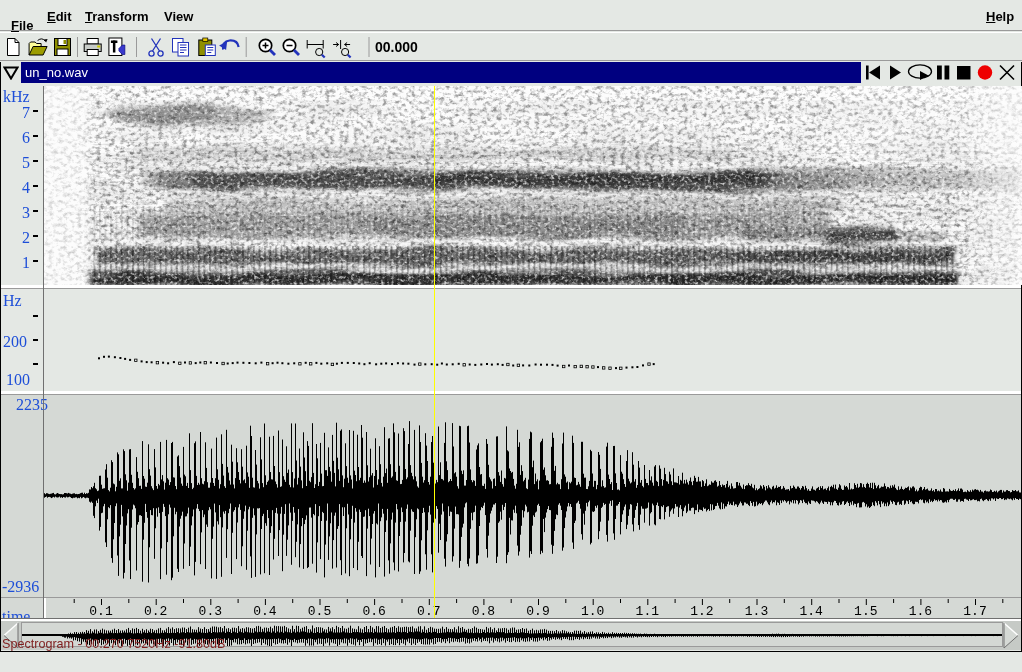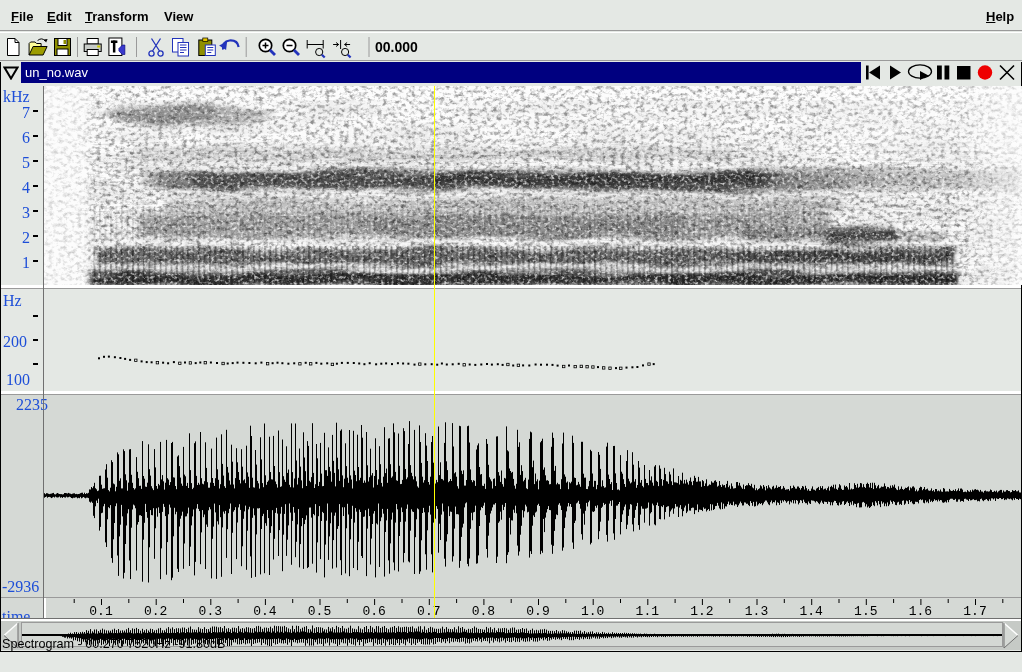--- a/index.html
+++ b/index.html
@@ -1,21 +1,21 @@
 <!DOCTYPE html>
 <html><head><meta charset="utf-8"><style>
 *{margin:0;padding:0;box-sizing:border-box}
 body{width:1022px;height:672px;background:#e4e8e4;font-family:"Liberation Sans",sans-serif;position:relative;overflow:hidden}
 .abs{position:absolute}
 .menu{font-size:13px;font-weight:bold;color:#000}
 .mono{font-family:Liberation Serif, serif;font-size:16px;color:#1d4ed8}
 </style></head><body>
 
 <div class="abs" style="left:0;top:0;width:1022px;height:31px;background:#e4e8e4;border-bottom:1px solid #9a9a9a"></div>
-<div class="abs menu" style="left:11px;top:9px"><u>F</u>ile</div>
+<div class="abs menu" style="left:11px;top:18px"><u>F</u>ile</div>
 <div class="abs menu" style="left:47px;top:9px"><u>E</u>dit</div>
 <div class="abs menu" style="left:85px;top:9px"><u>T</u>ransform</div>
 <div class="abs menu" style="left:164px;top:9px">View</div>
 <div class="abs menu" style="left:986px;top:9px"><u>H</u>elp</div>
 
 <div class="abs" style="left:0;top:32px;width:1022px;height:29px;background:#e4e8e4;border-top:1px solid #fff;border-bottom:1px solid #9a9a9a"></div>
 
 <svg class="abs" style="left:0;top:33px" width="420" height="28" viewBox="0 0 420 28">
 <g transform="translate(13,14)">
   <path d="M-5.5,-8.5 h7.5 l4,4 v13 h-11.5 z" fill="#fff" stroke="#000"></path>
@@ -397,14 +397,14 @@
 <path d="M3,2 L3,27 L17,14.5 z" fill="#d5d9d5"></path>
 <path d="M3,2 L17,14.5" stroke="#fff" stroke-width="1.4" fill="none"></path>
 <path d="M3,2 L3,27 L17,14.5" stroke="#707070" stroke-width="1" fill="none"></path>
 </svg>
 <div class="abs" style="left:21px;top:622px;width:982px;height:25px;background:#d4d8d4;border:1px solid #9a9a9a"></div>
 <svg class="abs" style="left:22px;top:623px" width="980" height="23" viewBox="0 0 980 23">
     <rect x="0" y="11" width="980" height="1" fill="#000"></rect>
     <path d="M0.5 12.0V13.0M1.5 12.0V13.0M2.5 12.0V13.0M3.5 12.0V13.0M4.5 12.0V13.0M5.5 12.0V13.0M6.5 12.0V13.0M7.5 12.0V13.0M8.5 12.0V13.0M9.5 12.0V13.0M10.5 12.0V13.0M11.5 12.0V13.0M12.5 12.0V13.0M13.5 12.0V13.0M14.5 12.0V13.0M15.5 12.0V13.0M16.5 12.0V13.0M17.5 12.0V13.0M18.5 12.0V13.0M19.5 12.0V13.0M20.5 12.0V13.0M21.5 12.0V13.0M22.5 12.0V13.0M23.5 12.0V13.0M24.5 12.0V13.0M25.5 12.0V13.0M26.5 12.0V13.0M27.5 12.0V13.0M28.5 12.0V13.0M29.5 12.0V13.0M30.5 12.0V13.0M31.5 12.0V13.0M32.5 12.0V13.0M33.5 12.0V13.0M34.5 12.0V13.0M35.5 12.0V13.0M36.5 12.0V13.0M37.5 12.0V13.0M38.5 12.0V13.1M39.5 12.0V13.1M40.5 12.0V13.8M41.5 11.6V13.8M42.5 11.3V14.6M43.5 11.9V14.7M44.5 11.0V13.6M45.5 11.5V15.5M46.5 10.5V14.1M47.5 11.8V15.3M48.5 9.7V14.5M49.5 11.7V15.7M50.5 10.4V14.5M51.5 11.5V17.5M52.5 9.1V14.1M53.5 10.9V17.2M54.5 9.0V14.7M55.5 11.1V18.2M56.5 9.7V15.1M57.5 11.1V18.6M58.5 9.1V15.2M59.5 10.6V21.4M60.5 8.8V16.2M61.5 10.5V18.7M62.5 9.0V16.5M63.5 10.7V19.2M64.5 7.1V16.5M65.5 9.9V21.5M66.5 7.8V15.9M67.5 10.6V22.1M68.5 6.1V15.5M69.5 10.4V20.9M70.5 8.3V16.5M71.5 9.7V20.6M72.5 6.5V17.1M73.5 10.5V23.6M74.5 6.4V16.7M75.5 10.6V20.7M76.5 8.1V17.2M77.5 9.8V19.9M78.5 6.8V15.9M79.5 9.8V22.2M80.5 5.6V16.9M81.5 10.6V21.3M82.5 6.6V17.2M83.5 10.3V20.4M84.5 7.4V15.9M85.5 10.5V21.1M86.5 7.5V16.4M87.5 9.6V24.0M88.5 7.7V16.6M89.5 9.8V20.2M90.5 6.6V15.8M91.5 10.2V21.0M92.5 5.7V15.9M93.5 10.0V22.2M94.5 7.1V17.2M95.5 10.2V21.0M96.5 6.0V16.4M97.5 9.7V20.2M98.5 7.6V16.8M99.5 10.1V23.4M100.5 7.3V15.9M101.5 9.5V21.1M102.5 7.6V15.8M103.5 9.6V20.6M104.5 6.2V17.0M105.5 9.8V22.9M106.5 4.9V16.0M107.5 9.4V21.9M108.5 7.2V15.6M109.5 10.1V20.0M110.5 5.4V16.5M111.5 10.5V23.4M112.5 5.9V16.2M113.5 10.3V21.5M114.5 4.9V16.5M115.5 9.9V22.1M116.5 6.0V16.6M117.5 10.2V20.0M118.5 7.7V17.0M119.5 10.5V20.5M120.5 5.8V16.3M121.5 9.3V20.3M122.5 7.3V15.7M123.5 9.8V20.6M124.5 6.2V16.7M125.5 10.0V22.3M126.5 7.5V16.4M127.5 9.2V23.5M128.5 5.7V17.2M129.5 10.1V20.6M130.5 6.1V16.3M131.5 9.3V21.3M132.5 7.4V16.7M133.5 10.1V23.3M134.5 6.8V15.9M135.5 10.2V20.7M136.5 5.4V15.9M137.5 10.3V21.9M138.5 4.9V15.6M139.5 9.8V19.6M140.5 7.3V16.1M141.5 9.9V23.2M142.5 7.3V16.6M143.5 9.3V21.2M144.5 5.6V15.8M145.5 10.0V19.5M146.5 4.1V15.4M147.5 10.1V22.5M148.5 5.7V16.3M149.5 9.9V20.0M150.5 4.4V15.6M151.5 9.8V22.6M152.5 6.1V17.1M153.5 10.0V21.6M154.5 5.3V16.3M155.5 9.1V19.5M156.5 5.2V16.8M157.5 10.2V21.7M158.5 5.5V16.1M159.5 9.4V22.1M160.5 4.5V17.0M161.5 9.2V23.7M162.5 4.6V15.8M163.5 10.0V19.6M164.5 6.0V15.6M165.5 9.1V22.3M166.5 4.7V16.1M167.5 9.5V20.4M168.5 3.5V15.4M169.5 9.7V21.8M170.5 6.2V16.9M171.5 9.4V20.9M172.5 6.6V15.9M173.5 9.2V20.5M174.5 6.7V16.4M175.5 9.6V23.0M176.5 4.2V16.7M177.5 8.7V22.8M178.5 5.6V16.4M179.5 9.7V20.1M180.5 6.0V15.5M181.5 9.7V20.2M182.5 4.2V15.8M183.5 10.0V21.1M184.5 6.0V16.6M185.5 9.7V21.7M186.5 6.1V16.2M187.5 8.7V20.6M188.5 4.7V16.1M189.5 10.0V19.3M190.5 3.5V16.0M191.5 9.0V21.1M192.5 3.5V15.7M193.5 9.3V21.7M194.5 3.7V15.4M195.5 9.5V21.3M196.5 4.4V15.6M197.5 9.2V22.3M198.5 3.9V15.7M199.5 9.3V20.6M200.5 5.2V16.0M201.5 8.5V19.3M202.5 3.0V15.4M203.5 9.9V20.1M204.5 5.6V16.9M205.5 8.7V23.4M206.5 5.1V15.4M207.5 9.0V23.2M208.5 6.2V16.9M209.5 10.0V22.5M210.5 4.7V17.0M211.5 8.6V19.4M212.5 4.7V15.8M213.5 9.3V19.5M214.5 5.2V16.1M215.5 10.0V21.3M216.5 3.1V15.4M217.5 8.5V21.4M218.5 5.8V17.1M219.5 9.2V21.2M220.5 5.1V17.0M221.5 9.8V20.2M222.5 5.5V15.4M223.5 8.6V21.4M224.5 4.2V17.0M225.5 9.2V20.5M226.5 4.4V16.3M227.5 9.5V20.3M228.5 5.1V16.7M229.5 9.7V23.7M230.5 5.6V15.8M231.5 9.8V21.0M232.5 5.0V16.6M233.5 8.5V20.3M234.5 3.3V15.9M235.5 9.3V19.8M236.5 2.9V16.0M237.5 8.8V19.3M238.5 3.7V15.7M239.5 9.2V22.2M240.5 5.8V16.3M241.5 8.6V20.0M242.5 4.6V15.7M243.5 9.7V21.4M244.5 4.6V16.5M245.5 8.5V22.4M246.5 5.1V16.2M247.5 8.8V23.0M248.5 3.7V16.3M249.5 9.7V23.1M250.5 5.3V16.1M251.5 8.4V20.1M252.5 2.7V15.8M253.5 9.8V21.5M254.5 3.2V16.1M255.5 8.5V21.0M256.5 3.1V15.5M257.5 9.5V19.7M258.5 3.4V16.2M259.5 8.8V20.3M260.5 3.5V17.2M261.5 9.8V20.6M262.5 2.9V16.9M263.5 8.5V20.2M264.5 4.2V15.5M265.5 9.2V21.7M266.5 5.4V16.1M267.5 9.3V19.5M268.5 6.2V16.8M269.5 9.9V23.5M270.5 2.8V17.1M271.5 8.6V19.2M272.5 6.0V15.9M273.5 9.6V19.4M274.5 2.7V17.0M275.5 8.7V20.3M276.5 3.0V16.8M277.5 9.4V19.7M278.5 5.9V16.0M279.5 8.5V19.5M280.5 4.7V15.9M281.5 8.4V19.8M282.5 3.8V15.9M283.5 8.9V22.7M284.5 3.1V16.8M285.5 9.5V20.3M286.5 6.0V15.7M287.5 9.8V22.6M288.5 6.3V15.6M289.5 8.6V22.5M290.5 2.5V16.0M291.5 9.9V22.6M292.5 5.3V16.7M293.5 9.9V19.2M294.5 4.1V16.5M295.5 9.0V21.4M296.5 4.1V15.5M297.5 9.9V20.6M298.5 4.3V15.7M299.5 9.7V21.0M300.5 4.8V15.8M301.5 8.4V23.2M302.5 6.3V16.1M303.5 9.6V20.5M304.5 6.4V15.4M305.5 9.9V19.6M306.5 3.9V15.4M307.5 8.5V22.5M308.5 5.4V16.5M309.5 8.4V19.5M310.5 4.2V16.1M311.5 9.5V20.3M312.5 6.1V16.4M313.5 9.6V20.9M314.5 2.8V15.9M315.5 9.4V23.1M316.5 4.1V16.3M317.5 9.6V21.8M318.5 5.0V16.2M319.5 9.3V19.4M320.5 3.0V16.5M321.5 8.4V20.3M322.5 5.4V15.5M323.5 9.5V20.4M324.5 5.8V15.7M325.5 9.5V22.7M326.5 4.7V16.7M327.5 9.9V19.8M328.5 2.7V15.3M329.5 9.9V21.2M330.5 5.4V15.6M331.5 9.0V21.6M332.5 5.8V16.2M333.5 9.2V22.6M334.5 6.3V15.6M335.5 9.0V19.1M336.5 3.2V16.9M337.5 9.4V22.2M338.5 5.5V16.9M339.5 9.6V18.9M340.5 6.3V16.0M341.5 9.9V23.0M342.5 4.0V16.2M343.5 9.0V20.6M344.5 3.0V16.4M345.5 9.3V20.0M346.5 6.0V15.7M347.5 9.4V19.2M348.5 2.9V15.6M349.5 9.1V19.1M350.5 4.4V16.3M351.5 9.9V22.9M352.5 5.9V15.6M353.5 8.8V20.2M354.5 3.1V15.6M355.5 9.5V21.7M356.5 3.2V16.7M357.5 9.5V21.0M358.5 5.0V16.3M359.5 9.6V22.2M360.5 3.8V15.4M361.5 9.5V20.1M362.5 3.0V15.9M363.5 9.0V22.6M364.5 5.1V16.7M365.5 9.6V18.7M366.5 6.2V16.3M367.5 9.4V22.1M368.5 4.5V16.3M369.5 9.5V21.1M370.5 3.9V15.7M371.5 9.2V22.1M372.5 3.0V15.7M373.5 9.9V22.1M374.5 4.9V16.7M375.5 8.8V20.1M376.5 3.3V16.0M377.5 8.9V22.2M378.5 4.4V16.7M379.5 9.4V20.1M380.5 4.2V15.7M381.5 8.9V20.7M382.5 3.8V16.5M383.5 9.1V22.3M384.5 3.7V16.5M385.5 10.0V18.6M386.5 4.2V15.6M387.5 8.6V20.1M388.5 3.8V15.4M389.5 9.0V22.1M390.5 3.4V15.6M391.5 9.3V20.6M392.5 5.4V15.8M393.5 8.5V22.0M394.5 5.5V16.2M395.5 8.5V19.9M396.5 3.5V16.3M397.5 8.6V18.8M398.5 3.2V16.6M399.5 9.7V21.0M400.5 6.4V16.0M401.5 8.9V21.4M402.5 3.4V15.5M403.5 9.9V21.6M404.5 6.7V15.4M405.5 9.7V21.4M406.5 5.1V16.3M407.5 9.0V21.6M408.5 3.8V16.4M409.5 9.7V19.7M410.5 4.4V15.9M411.5 8.9V21.4M412.5 5.6V15.1M413.5 8.9V20.9M414.5 5.8V15.0M415.5 10.1V19.1M416.5 5.8V15.2M417.5 10.0V18.8M418.5 5.5V15.0M419.5 9.8V19.8M420.5 3.7V16.2M421.5 9.5V18.6M422.5 5.9V15.9M423.5 9.5V20.2M424.5 4.1V15.9M425.5 8.8V18.3M426.5 5.8V14.9M427.5 9.3V20.2M428.5 6.0V14.9M429.5 9.4V18.6M430.5 6.2V15.4M431.5 8.7V19.2M432.5 4.3V15.3M433.5 9.5V18.4M434.5 6.3V15.9M435.5 9.5V18.9M436.5 3.3V16.1M437.5 9.8V19.4M438.5 4.9V15.0M439.5 9.5V18.8M440.5 4.0V14.8M441.5 8.7V18.6M442.5 5.8V14.8M443.5 8.8V20.6M444.5 6.8V15.4M445.5 9.6V19.8M446.5 5.8V16.0M447.5 9.9V20.5M448.5 6.1V15.6M449.5 9.6V19.4M450.5 5.1V15.5M451.5 10.1V17.8M452.5 3.5V15.0M453.5 9.7V18.3M454.5 4.7V16.0M455.5 9.6V18.6M456.5 5.9V14.6M457.5 10.1V17.6M458.5 6.0V15.9M459.5 10.0V19.2M460.5 6.4V14.6M461.5 9.0V17.8M462.5 6.7V15.7M463.5 9.9V18.0M464.5 3.9V14.8M465.5 9.1V18.3M466.5 5.3V14.9M467.5 9.8V20.3M468.5 4.2V14.7M469.5 9.3V17.7M470.5 6.3V14.6M471.5 9.4V19.5M472.5 4.8V15.5M473.5 9.8V17.7M474.5 7.4V15.0M475.5 9.0V18.5M476.5 5.3V15.6M477.5 9.2V19.4M478.5 5.5V14.7M479.5 9.3V18.4M480.5 5.1V14.7M481.5 9.1V17.5M482.5 4.9V15.5M483.5 10.2V19.6M484.5 5.4V15.1M485.5 10.1V18.0M486.5 6.8V14.9M487.5 9.6V19.1M488.5 5.3V14.8M489.5 10.0V19.1M490.5 4.5V14.6M491.5 9.9V17.7M492.5 4.6V14.3M493.5 9.3V19.1M494.5 6.7V15.1M495.5 10.0V18.6M496.5 6.4V15.4M497.5 9.9V19.1M498.5 6.0V14.7M499.5 9.3V17.3M500.5 5.0V15.4M501.5 9.4V18.4M502.5 5.9V15.3M503.5 10.0V18.9M504.5 5.5V15.2M505.5 10.0V18.4M506.5 7.7V14.3M507.5 10.5V18.5M508.5 6.9V15.2M509.5 10.5V17.0M510.5 5.6V14.6M511.5 10.4V18.5M512.5 7.4V15.2M513.5 10.3V18.6M514.5 6.8V15.1M515.5 10.3V18.7M516.5 7.4V14.6M517.5 10.0V17.7M518.5 6.4V14.8M519.5 10.4V16.2M520.5 6.4V14.7M521.5 10.1V17.4M522.5 5.9V14.3M523.5 9.8V16.5M524.5 6.6V15.0M525.5 10.7V17.9M526.5 7.8V14.0M527.5 10.4V17.6M528.5 7.9V14.9M529.5 10.9V16.6M530.5 7.8V14.3M531.5 10.6V15.9M532.5 8.2V14.2M533.5 10.2V16.7M534.5 7.0V14.3M535.5 10.6V16.1M536.5 8.3V14.7M537.5 10.5V16.4M538.5 8.4V14.6M539.5 10.3V17.2M540.5 7.1V14.0M541.5 10.3V15.8M542.5 7.5V14.1M543.5 10.4V16.0M544.5 8.3V14.3M545.5 10.2V16.2M546.5 8.8V13.8M547.5 10.5V17.2M548.5 9.2V14.0M549.5 11.0V17.2M550.5 9.0V13.7M551.5 10.5V17.2M552.5 7.7V13.8M553.5 10.8V16.2M554.5 7.6V14.2M555.5 11.2V16.0M556.5 7.9V14.0M557.5 10.7V16.8M558.5 7.6V14.2M559.5 10.8V15.6M560.5 9.3V13.7M561.5 10.8V16.3M562.5 8.1V14.2M563.5 11.1V15.5M564.5 9.4V13.9M565.5 10.7V16.0M566.5 9.1V13.6M567.5 10.8V16.2M568.5 8.6V13.6M569.5 11.1V15.6M570.5 8.4V13.6M571.5 11.2V14.7M572.5 10.0V13.5M573.5 10.9V15.5M574.5 9.3V13.6M575.5 11.3V15.6M576.5 9.4V13.4M577.5 11.1V15.8M578.5 10.1V13.9M579.5 11.5V14.8M580.5 8.9V13.8M581.5 11.5V15.3M582.5 9.5V13.5M583.5 11.1V15.1M584.5 10.1V13.5M585.5 11.2V15.1M586.5 9.7V13.6M587.5 11.6V14.3M588.5 10.4V13.5M589.5 11.4V15.2M590.5 9.2V13.3M591.5 11.5V14.7M592.5 9.9V13.6M593.5 11.4V14.5M594.5 9.8V13.3M595.5 11.4V14.2M596.5 10.0V13.4M597.5 11.4V14.7M598.5 10.0V13.5M599.5 11.7V14.8M600.5 10.0V13.4M601.5 11.6V14.1M602.5 9.7V13.5M603.5 11.3V14.4M604.5 9.9V13.5M605.5 11.6V14.8M606.5 10.0V13.1M607.5 11.8V14.3M608.5 10.4V13.3M609.5 11.6V14.7M610.5 10.2V13.1M611.5 11.7V14.6M612.5 10.3V13.1M613.5 11.6V13.9M614.5 10.6V13.4M615.5 11.9V14.5M616.5 10.7V13.4M617.5 11.6V13.8M618.5 10.6V13.3M619.5 11.8V14.3M620.5 11.0V13.1M621.5 11.8V13.9M622.5 10.5V13.1M623.5 11.8V14.0M624.5 10.7V13.3M625.5 11.8V14.2M626.5 11.2V13.2M627.5 12.0V14.2M628.5 10.9V13.0M629.5 11.7V14.0M630.5 11.0V13.0M631.5 11.7V13.9M632.5 10.7V13.0M633.5 11.8V13.8M634.5 11.0V13.1M635.5 11.8V14.2M636.5 11.3V13.2M637.5 12.0V13.5M638.5 11.2V13.0M639.5 11.8V13.9M640.5 11.2V13.1M641.5 11.8V13.9M642.5 11.0V13.1M643.5 12.0V14.1M644.5 11.4V13.0M645.5 11.8V13.6M646.5 11.3V13.0M647.5 12.0V13.7M648.5 11.3V13.0M649.5 11.9V13.7M650.5 11.4V13.1M651.5 12.0V13.4M652.5 11.0V13.0M653.5 12.0V13.6M654.5 11.4V13.0M655.5 12.0V13.5M656.5 11.5V13.0M657.5 12.0V13.4M658.5 11.5V13.0M659.5 12.0V13.7M660.5 11.1V13.0M661.5 12.0V13.8M662.5 11.2V13.0M663.5 12.0V13.5M664.5 11.2V13.0M665.5 12.0V13.7M666.5 11.6V13.0M667.5 12.0V13.5M668.5 11.3V13.0M669.5 12.0V13.6M670.5 11.5V13.0M671.5 12.0V13.6M672.5 11.6V13.0M673.5 12.0V13.4M674.5 11.5V13.0M675.5 11.9V13.8M676.5 11.2V13.0M677.5 12.0V13.5M678.5 11.5V13.0M679.5 12.0V13.3M680.5 11.2V13.0M681.5 12.0V13.5M682.5 11.6V13.0M683.5 12.0V13.3M684.5 11.7V13.0M685.5 12.0V13.4M686.5 11.2V13.0M687.5 12.0V13.4M688.5 11.3V13.0M689.5 12.0V13.4M690.5 11.6V13.0M691.5 12.0V13.7M692.5 11.5V13.0M693.5 12.0V13.6M694.5 11.6V13.0M695.5 12.0V13.3M696.5 11.6V13.0M697.5 12.0V13.7M698.5 11.3V13.0M699.5 12.0V13.3M700.5 11.4V13.0M701.5 12.0V13.3M702.5 11.7V13.0M703.5 12.0V13.5M704.5 11.7V13.0M705.5 12.0V13.6M706.5 11.3V13.0M707.5 12.0V13.3M708.5 11.7V13.0M709.5 12.0V13.7M710.5 11.4V13.0M711.5 12.0V13.3M712.5 11.2V13.0M713.5 12.0V13.6M714.5 11.4V13.0M715.5 12.0V13.6M716.5 11.2V13.0M717.5 12.0V13.3M718.5 11.5V13.0M719.5 11.9V13.4M720.5 11.2V13.0M721.5 11.9V13.5M722.5 11.2V13.0M723.5 12.0V13.3M724.5 11.6V13.0M725.5 11.9V13.8M726.5 11.2V13.0M727.5 12.0V13.8M728.5 11.2V13.0M729.5 11.9V13.5M730.5 11.2V13.0M731.5 11.9V13.4M732.5 11.1V13.1M733.5 11.9V13.5M734.5 11.0V13.0M735.5 12.0V13.9M736.5 11.1V13.0M737.5 11.9V13.8M738.5 11.4V13.0M739.5 11.9V13.9M740.5 11.4V13.0M741.5 11.9V13.7M742.5 11.4V13.0M743.5 11.8V13.9M744.5 11.3V13.1M745.5 11.9V13.7M746.5 11.2V13.0M747.5 11.9V13.8M748.5 11.2V13.2M749.5 11.8V13.9M750.5 10.7V13.1M751.5 11.7V14.1M752.5 10.9V13.1M753.5 11.8V14.1M754.5 10.7V13.1M755.5 11.9V13.8M756.5 10.6V13.2M757.5 11.9V13.8M758.5 11.3V13.2M759.5 11.8V14.2M760.5 10.9V13.1M761.5 11.8V14.1M762.5 10.8V13.0M763.5 11.9V14.1M764.5 11.1V13.1M765.5 11.9V14.0M766.5 11.4V13.0M767.5 12.0V13.8M768.5 11.2V13.2M769.5 11.8V13.5M770.5 10.9V13.0M771.5 11.8V13.7M772.5 11.0V13.0M773.5 12.0V13.6M774.5 11.4V13.0M775.5 12.0V13.7M776.5 11.2V13.1M777.5 11.9V13.9M778.5 11.2V13.0M779.5 12.0V13.6M780.5 11.4V13.0M781.5 12.0V13.7M782.5 11.6V13.0M783.5 12.0V13.3M784.5 11.5V13.1M785.5 12.0V13.3M786.5 11.3V13.0M787.5 12.0V13.5M788.5 11.6V13.0M789.5 12.0V13.4M790.5 11.6V13.0M791.5 12.0V13.3M792.5 11.4V13.0M793.5 12.0V13.6M794.5 11.7V13.0M795.5 12.0V13.5M796.5 11.7V13.0M797.5 12.0V13.6M798.5 11.7V13.0M799.5 12.0V13.4M800.5 11.3V13.0M801.5 12.0V13.5M802.5 11.6V13.0M803.5 12.0V13.3M804.5 11.7V13.0M805.5 12.0V13.6M806.5 11.7V13.0M807.5 12.0V13.5M808.5 11.7V13.0M809.5 12.0V13.3M810.5 11.4V13.0M811.5 12.0V13.2M812.5 11.5V13.0M813.5 12.0V13.4M814.5 11.7V13.0M815.5 12.0V13.4M816.5 11.6V13.0M817.5 12.0V13.5M818.5 11.4V13.0M819.5 12.0V13.5M820.5 11.8V13.0M821.5 12.0V13.5M822.5 11.5V13.0M823.5 12.0V13.5M824.5 11.8V13.0M825.5 12.0V13.4M826.5 11.8V13.0M827.5 12.0V13.3M828.5 11.5V13.0M829.5 12.0V13.3M830.5 11.8V13.0M831.5 12.0V13.3M832.5 11.5V13.0M833.5 12.0V13.2M834.5 11.7V13.0M835.5 12.0V13.2M836.5 11.8V13.0M837.5 12.0V13.1M838.5 11.7V13.0M839.5 12.0V13.3M840.5 11.7V13.0M841.5 12.0V13.4M842.5 11.7V13.0M843.5 12.0V13.3M844.5 11.8V13.0M845.5 12.0V13.3M846.5 11.7V13.0M847.5 12.0V13.1M848.5 11.7V13.0M849.5 12.0V13.0M850.5 11.8V13.0M851.5 12.0V13.0M852.5 11.9V13.0M853.5 12.0V13.0M854.5 11.8V13.0M855.5 12.0V13.2M856.5 11.8V13.0M857.5 12.0V13.0M858.5 11.7V13.0M859.5 12.0V13.2M860.5 11.7V13.0M861.5 12.0V13.2M862.5 11.8V13.0M863.5 12.0V13.0M864.5 11.8V13.0M865.5 12.0V13.0M866.5 12.0V13.0M867.5 12.0V13.0M868.5 11.8V13.0M869.5 12.0V13.1M870.5 11.7V13.0M871.5 12.0V13.2M872.5 11.9V13.0M873.5 12.0V13.1M874.5 11.9V13.0M875.5 12.0V13.2M876.5 12.0V13.0M877.5 12.0V13.0M878.5 12.0V13.0M879.5 12.0V13.1M880.5 11.9V13.0M881.5 12.0V13.0M882.5 12.0V13.0M883.5 12.0V13.2M884.5 12.0V13.0M885.5 12.0V13.0M886.5 11.8V13.0M887.5 12.0V13.2M888.5 11.8V13.0M889.5 12.0V13.0M890.5 12.0V13.0M891.5 12.0V13.0M892.5 12.0V13.0M893.5 12.0V13.0M894.5 11.9V13.0M895.5 12.0V13.0M896.5 11.8V13.0M897.5 12.0V13.0M898.5 12.0V13.0M899.5 12.0V13.2M900.5 12.0V13.0M901.5 12.0V13.0M902.5 11.8V13.0M903.5 12.0V13.0M904.5 11.9V13.0M905.5 12.0V13.1M906.5 12.0V13.0M907.5 12.0V13.0M908.5 11.9V13.0M909.5 12.0V13.0M910.5 12.0V13.0M911.5 12.0V13.1M912.5 11.8V13.0M913.5 12.0V13.0M914.5 11.9V13.0M915.5 12.0V13.0M916.5 12.0V13.0M917.5 12.0V13.0M918.5 12.0V13.0M919.5 12.0V13.0M920.5 12.0V13.0M921.5 12.0V13.0M922.5 12.0V13.0M923.5 12.0V13.1M924.5 11.9V13.0M925.5 12.0V13.0M926.5 12.0V13.0M927.5 12.0V13.0M928.5 12.0V13.0M929.5 12.0V13.0M930.5 11.9V13.0M931.5 12.0V13.0M932.5 12.0V13.0M933.5 12.0V13.0M934.5 12.0V13.0M935.5 12.0V13.0M936.5 11.9V13.0M937.5 12.0V13.0M938.5 12.0V13.0M939.5 12.0V13.0M940.5 11.9V13.0M941.5 12.0V13.1M942.5 12.0V13.0M943.5 12.0V13.0M944.5 11.9V13.0M945.5 12.0V13.0M946.5 12.0V13.0M947.5 12.0V13.0M948.5 12.0V13.0M949.5 12.0V13.1M950.5 12.0V13.0M951.5 12.0V13.0M952.5 11.9V13.0M953.5 12.0V13.1M954.5 11.9V13.0M955.5 12.0V13.0M956.5 11.9V13.0M957.5 12.0V13.0M958.5 12.0V13.0M959.5 12.0V13.0M960.5 12.0V13.0M961.5 12.0V13.0M962.5 11.9V13.0M963.5 12.0V13.0M964.5 12.0V13.0M965.5 12.0V13.0M966.5 11.9V13.0M967.5 12.0V13.0M968.5 12.0V13.0M969.5 12.0V13.0M970.5 12.0V13.0M971.5 12.0V13.1M972.5 12.0V13.0M973.5 12.0V13.0M974.5 12.0V13.0M975.5 12.0V13.1M976.5 12.0V13.0M977.5 12.0V13.0M978.5 12.0V13.0M979.5 12.0V13.0M980.5 12.0V13.0M981.5 12.0V13.0" stroke="#000" stroke-width="1" fill="none"></path>
   </svg>
 <div class="abs" style="left:0;top:652px;width:1022px;height:20px;background:#e4e8e4"></div>
-<div class="abs" style="left:2px;top:637px;font-size:12.6px;color:#000000">Spectrogram - 00.270 7520Hz -91.80dB</div>
+<div class="abs" style="left:2px;top:637px;font-size:12.6px;color:#7f1d1d">Spectrogram - 00.270 7520Hz -91.80dB</div>
 <div class="abs" style="left:43px;top:86px;width:1px;height:532px;background:#707070"></div>
 <div class="abs" style="left:434px;top:86px;width:1px;height:532px;background:#ffff00"></div>
 </body></html>

